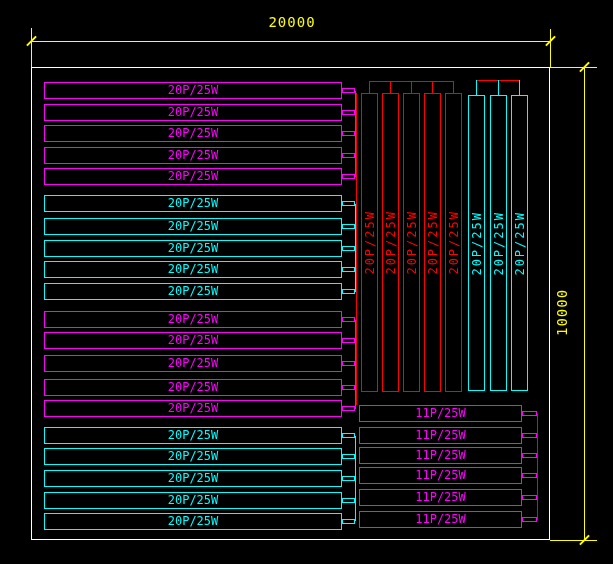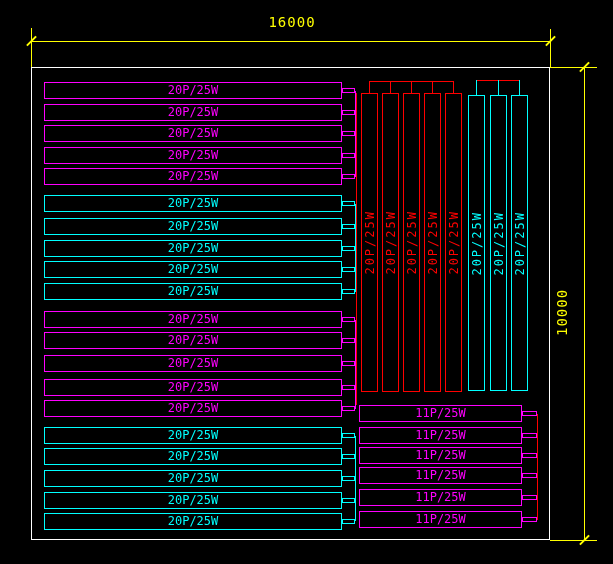--- a/index.html
+++ b/index.html
@@ -41,21 +41,21 @@
 <body>
 
 <div class="canvas">
   <div class="border-rect"></div>
 
   <div class="dimline dim-top-line"></div>
   <div class="dimline dim-top-ext-l"></div>
   <div class="dimline dim-top-ext-r"></div>
   <div class="tick tick-tl"></div>
   <div class="tick tick-tr"></div>
-  <div class="dim-label dim-label-top">16000</div>
+  <div class="dim-label dim-label-top">20000</div>
 
   <div class="dimline dim-right-line"></div>
   <div class="dimline dim-right-ext-t"></div>
   <div class="dimline dim-right-ext-b"></div>
   <div class="tick tick-rt"></div>
   <div class="tick tick-rb"></div>
   <div class="dim-label dim-label-right">10000</div>
 
   <div id="bars-layer">
       <div class="hbar" style="left: 44px; top: 82px; width: 298px; height: 17px; border-color: rgb(255, 0, 255); color: rgb(255, 0, 255);">20P/25W</div>

